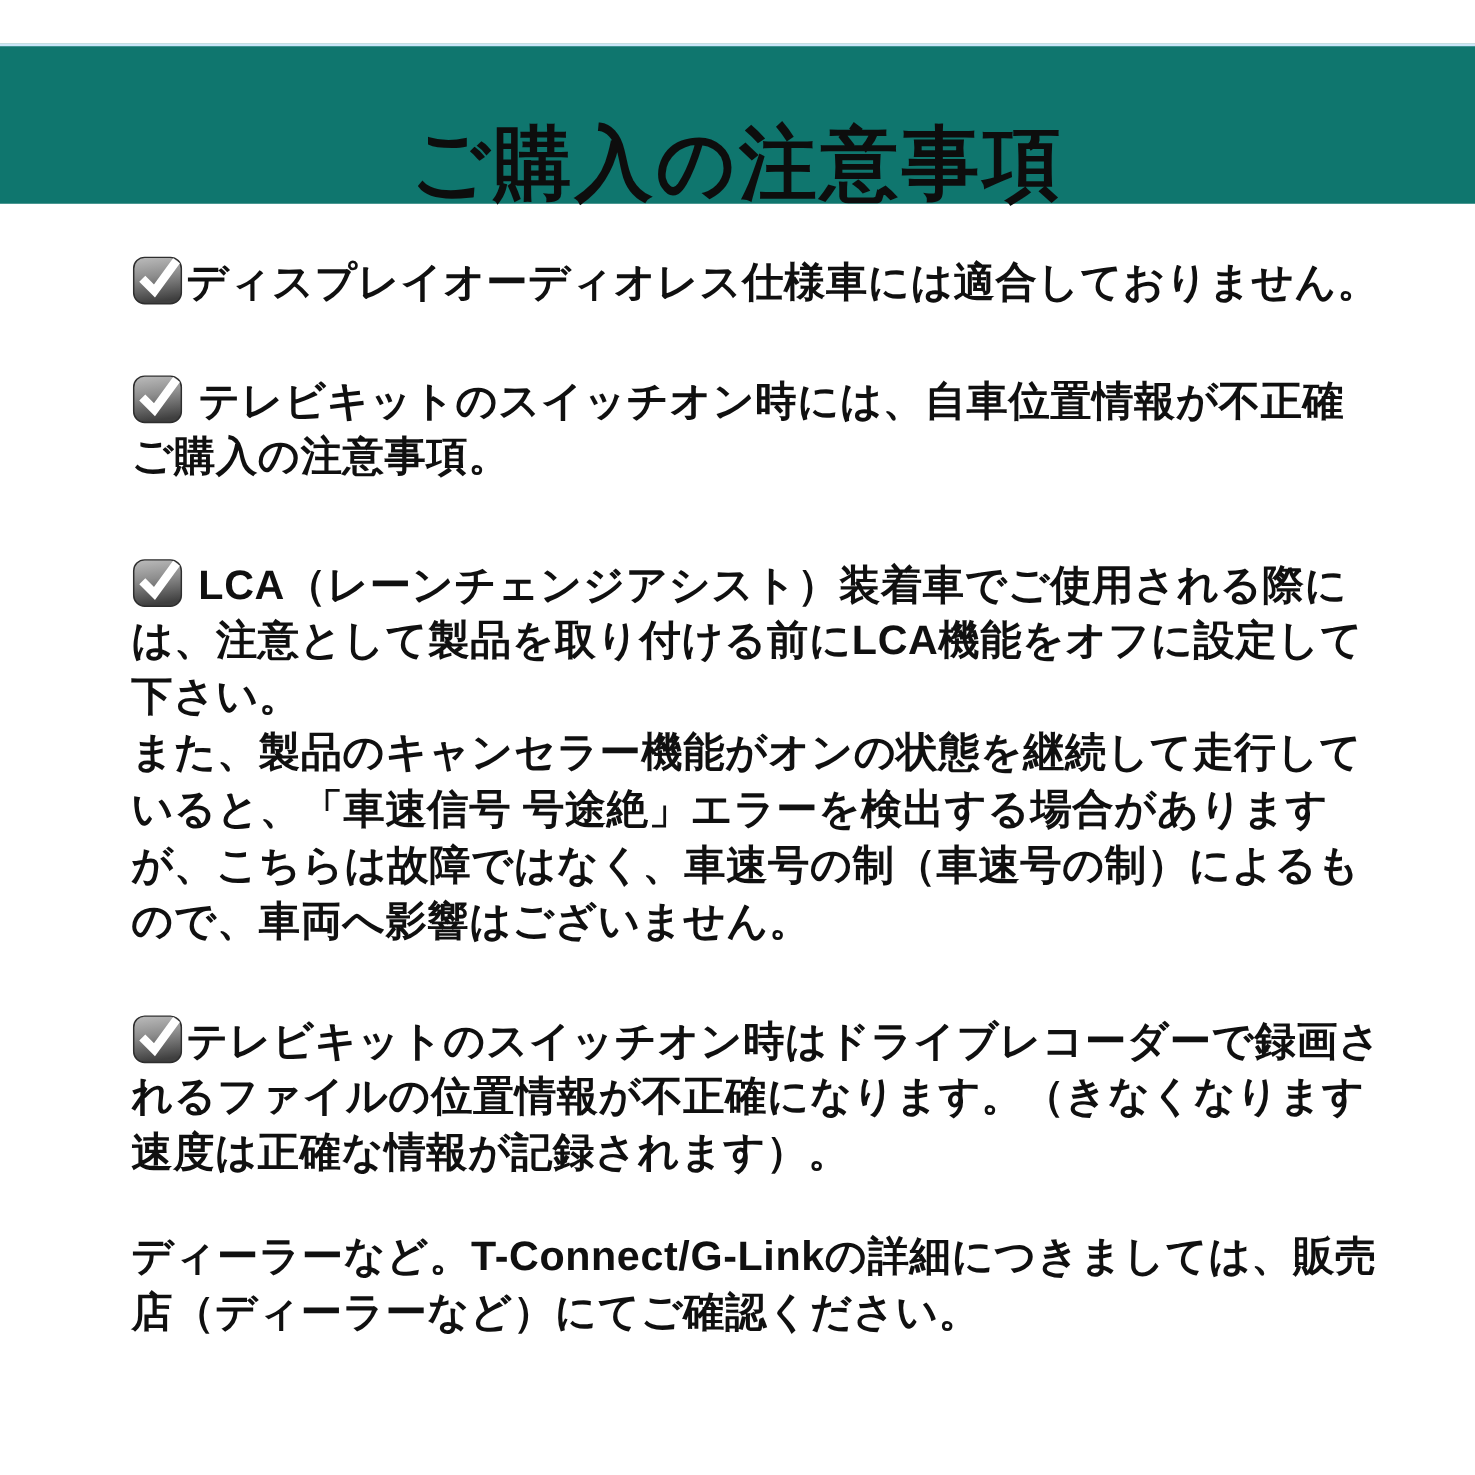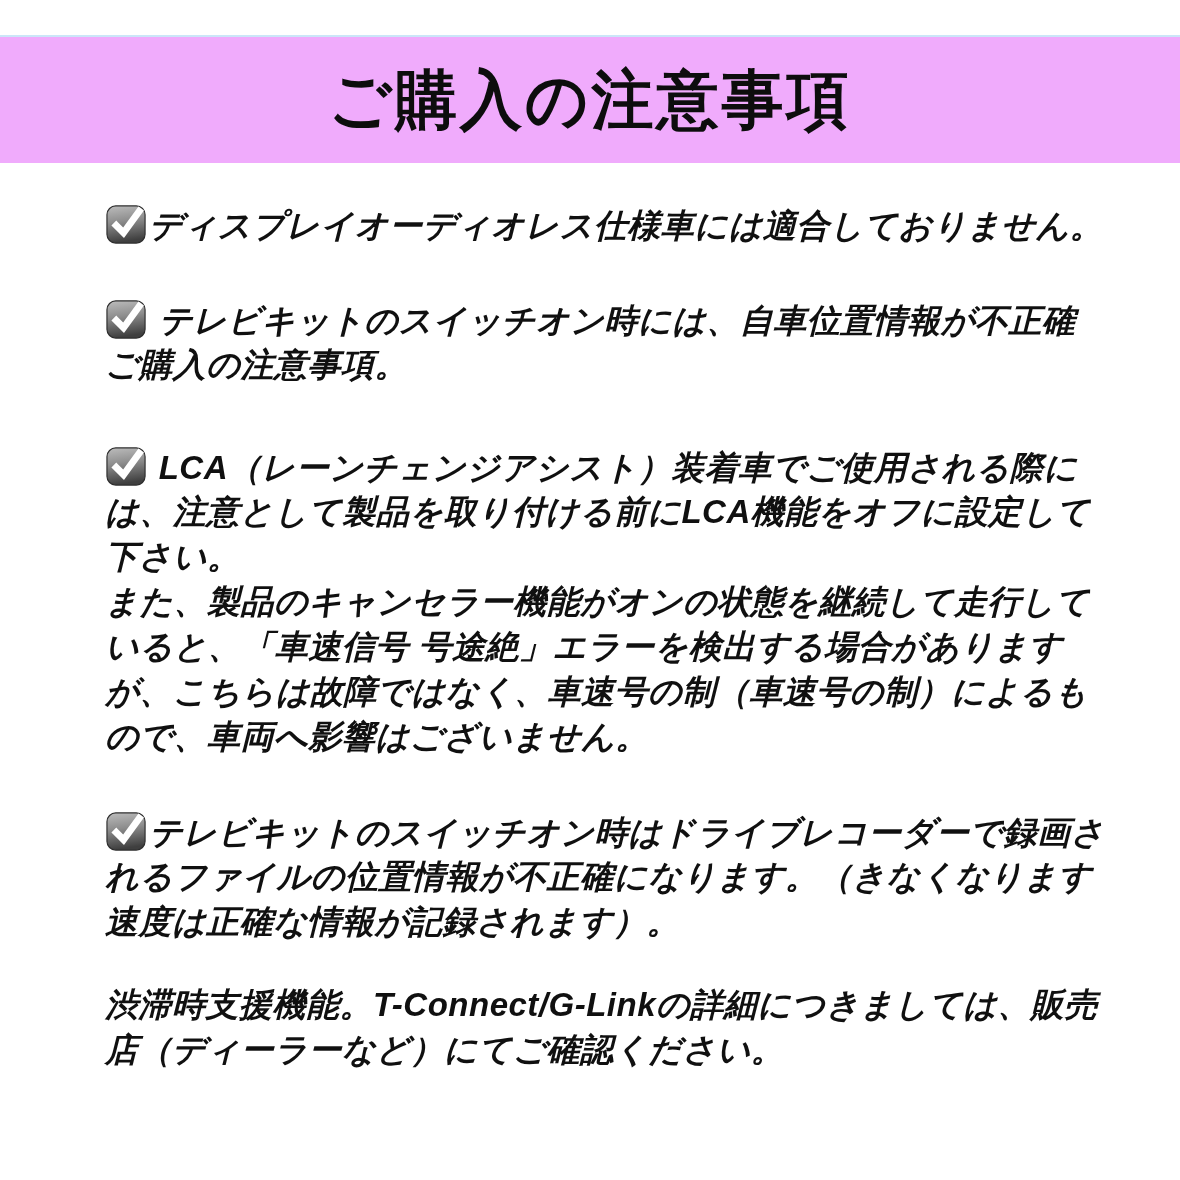--- a/index.html
+++ b/index.html
@@ -15,25 +15,25 @@
     color: #101010;
     position: relative;
     overflow: hidden;
   }
   .header-band {
     position: absolute;
     top: 35px;
     left: 0;
     width: 1180px;
     height: 128px;
-    background: #f0abfc;
+    background: #0f766e;
     border-top: 2px solid #cbe6f8;
     box-sizing: border-box;
     display: flex;
-    align-items: center;
+    align-items: flex-end;
     justify-content: center;
   }
   .page-title {
     font-size: 62px;
     letter-spacing: 3px;
     line-height: 1;
     color: #0d0d0d;
     transform: scaleY(1.04);
   }
   .notices {
@@ -46,21 +46,20 @@
   .notice:nth-child(1) { margin-bottom: 50px; }
   .notice:nth-child(2) { margin-bottom: 57px; }
   .notice:nth-child(3) { margin-bottom: 50px; }
   .notice:nth-child(4) { margin-bottom: 38px; }
   .line {
     font-size: 33px;
     line-height: 45px;
     height: 45px;
     white-space: pre;
     letter-spacing: 0.5px;
-    font-style: italic;
   }
   .checkbox-icon {
     display: inline-block;
     width: 43px;
     height: 43px;
     vertical-align: -8px;
     margin-right: 1px;
   }
   .svg-defs {
     position: absolute;
@@ -119,17 +118,17 @@
   <div class="notice">
     <div class="line"><span class="checkbox-icon"><svg viewBox="0 0 44 44" width="43" height="43">
             <rect x="2" y="4" width="39" height="38" rx="9" fill="url(#cb-grad)" stroke="#2e2e2e" stroke-width="1.2"></rect>
             <path d="M11.5 24 L19 31.5 L35 9.5" fill="none" stroke="#ffffff" stroke-width="7" stroke-linecap="square" stroke-linejoin="miter"></path>
           </svg></span><span>テレビキットのスイッチオン時はドライブレコーダーで録画さ</span></div>
     <div class="line">れるファイルの位置情報が不正確になります。（きなくなります</div>
     <div class="line">速度は正確な情報が記録されます）。</div>
   </div>
 
   <div class="notice">
-    <div class="line">渋滞時支援機能。T-Connect/G-Linkの詳細につきましては、販売</div>
+    <div class="line">ディーラーなど。T-Connect/G-Linkの詳細につきましては、販売</div>
     <div class="line">店（ディーラーなど）にてご確認ください。</div>
   </div>
 
 </div>
 
 </body></html>

